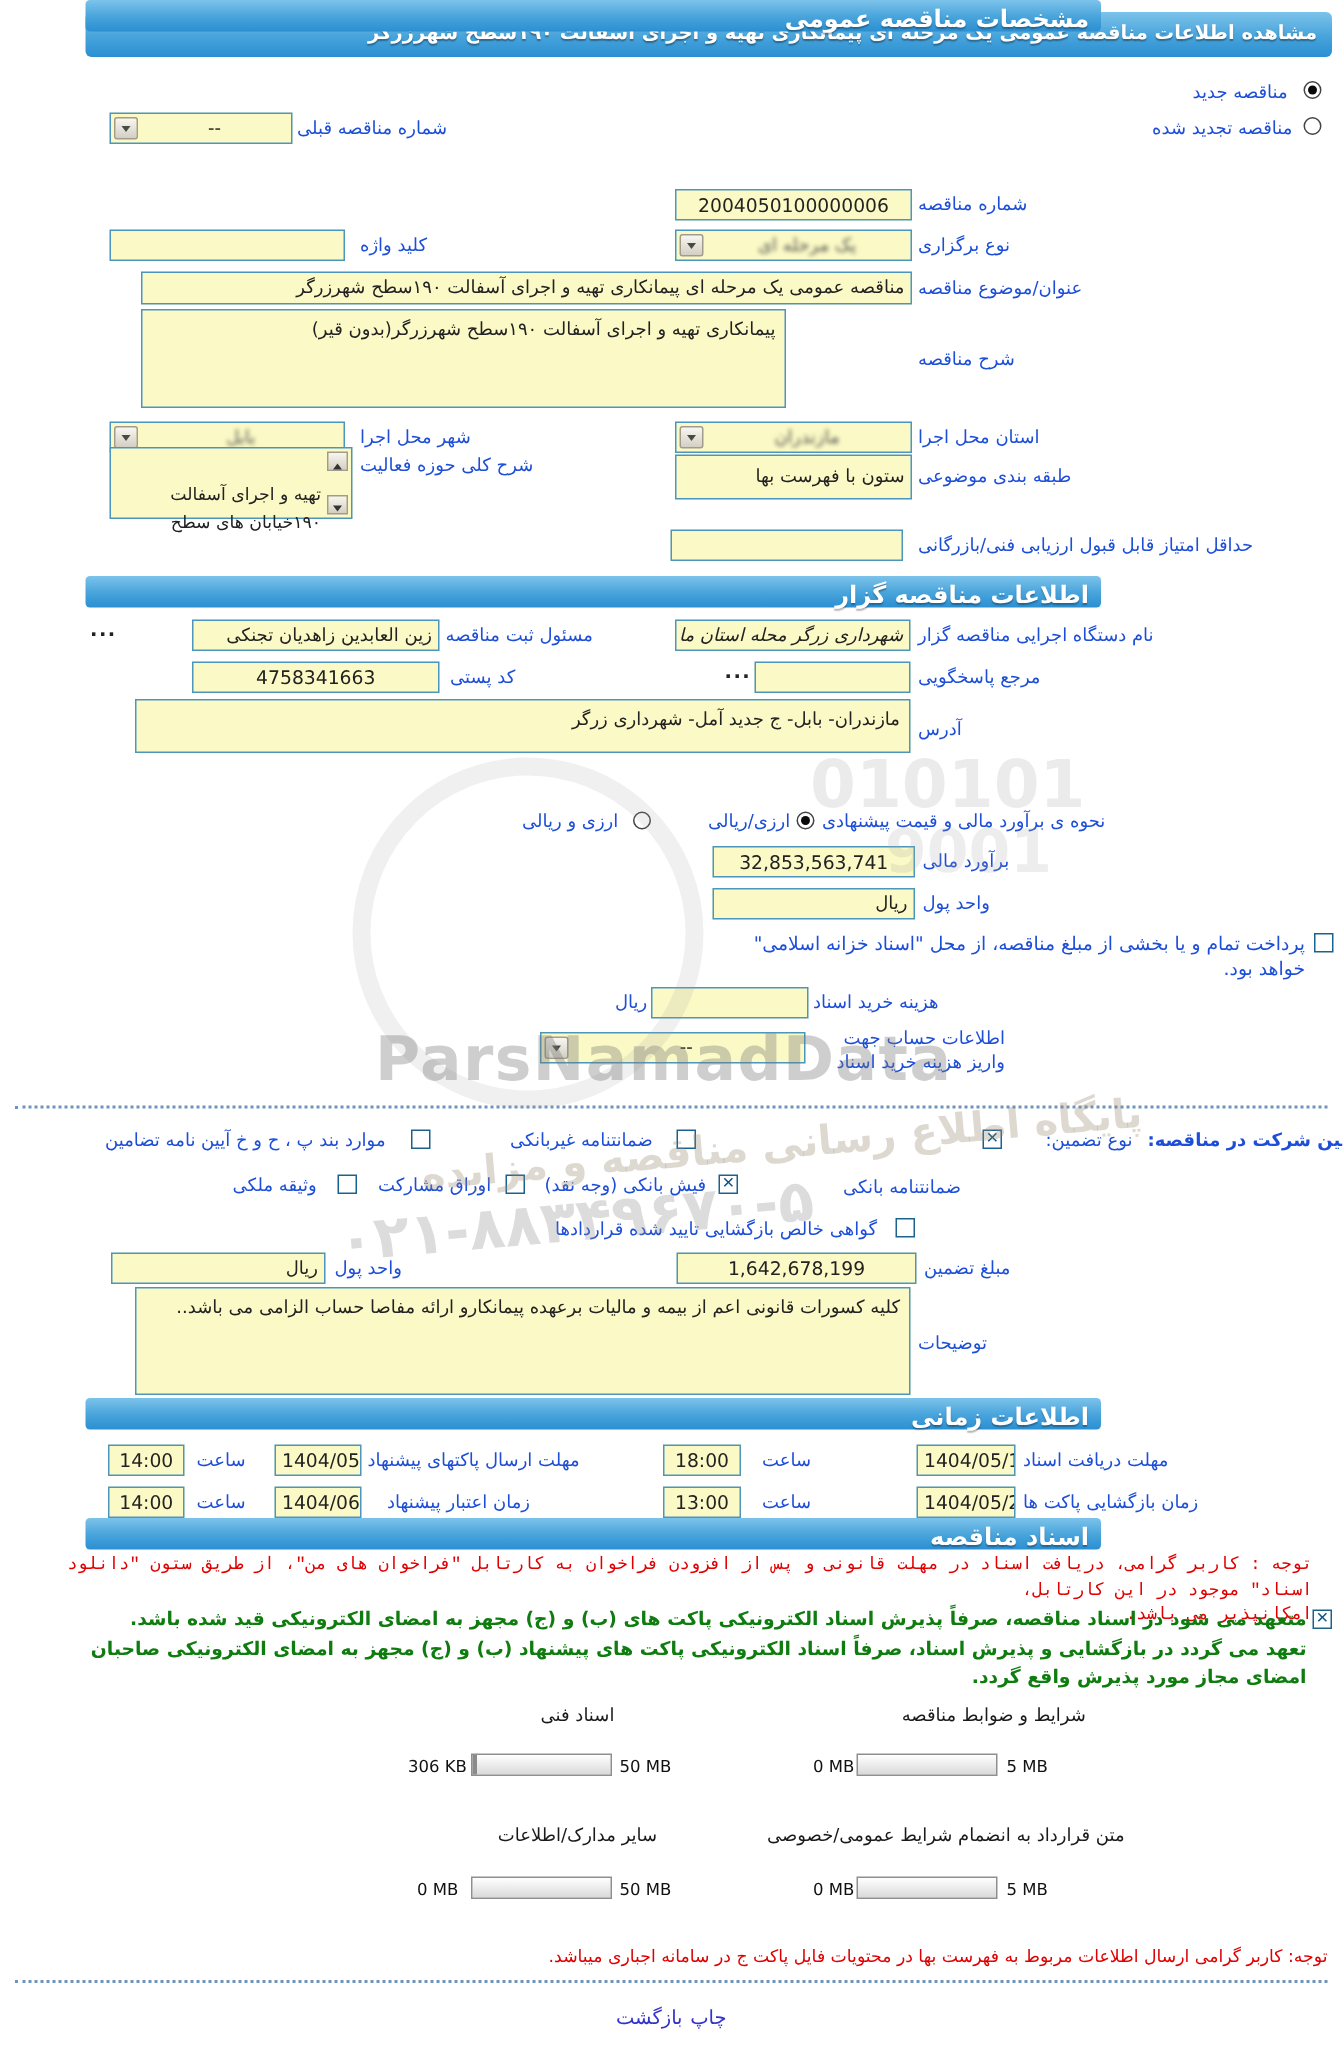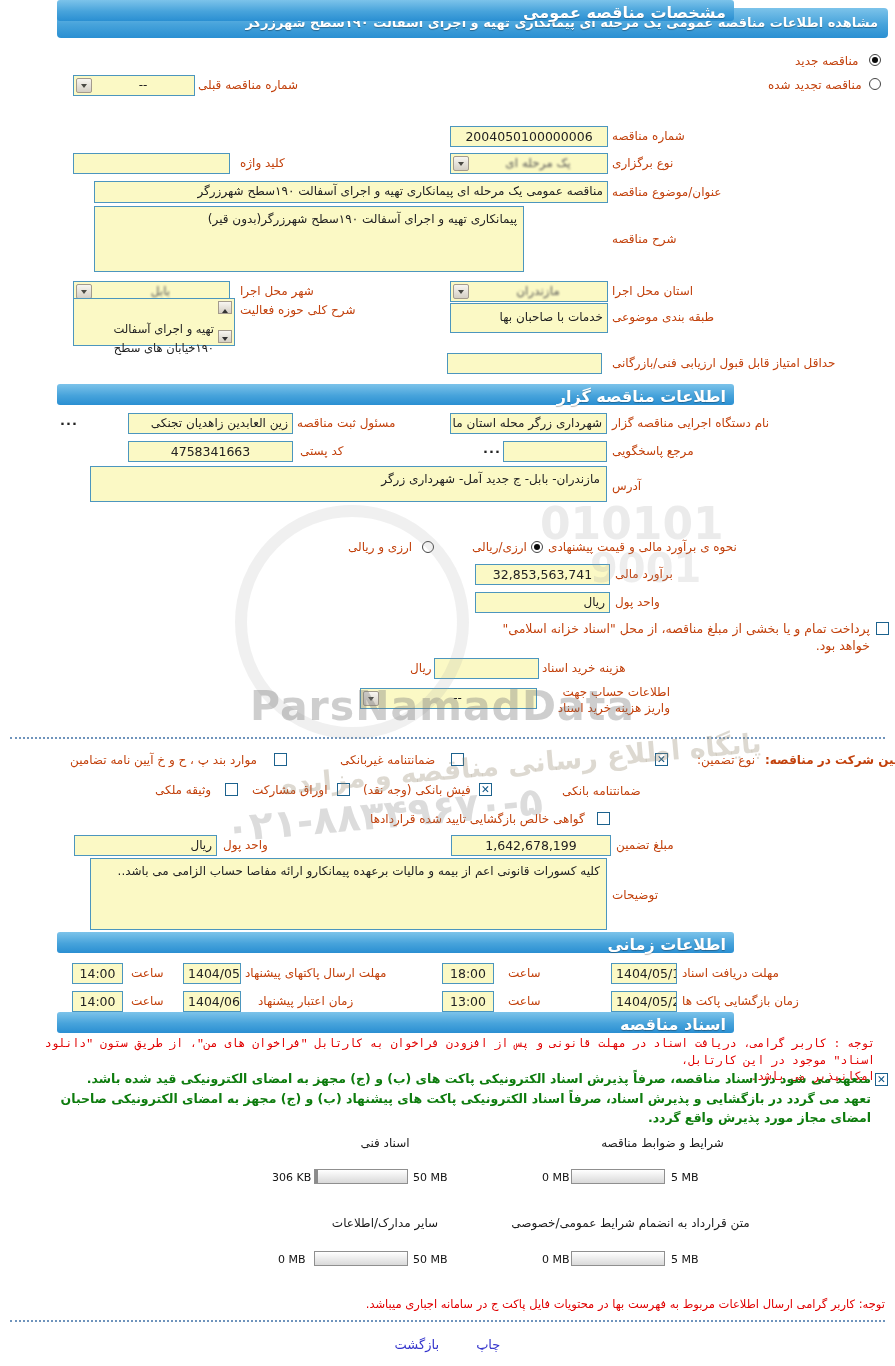--- a/index.html
+++ b/index.html
@@ -6,21 +6,21 @@
   .page{position:relative;width:895px;height:1366px;background:#fff;overflow:hidden;
         font-family:"DejaVu Sans",sans-serif;}
   .titlebar{position:absolute;left:57px;top:8px;width:831px;height:30px;border-radius:4px;
         background:linear-gradient(180deg,#7cc3ea 0%,#47a3db 55%,#2a8fd2 100%);
         color:#fff;font-weight:bold;font-size:13px;direction:rtl;box-sizing:border-box;
         padding:7px 10px 0 0;text-shadow:0 1px 1px rgba(0,0,0,.35);white-space:nowrap;}
   .secbar{position:absolute;left:57px;width:677px;height:21px;border-radius:3px;
         background:linear-gradient(180deg,#7cc3ea 0%,#47a3db 55%,#2a8fd2 100%);
         color:#fff;font-weight:bold;font-size:16px;direction:rtl;box-sizing:border-box;
         padding:3px 8px 0 0;text-shadow:0 1px 1px rgba(0,0,0,.3);white-space:nowrap;}
-  .lbl{position:absolute;font-size:12px;color:#c2410c;white-space:nowrap;direction:rtl;}
+  .lbl{position:absolute;font-size:12px;color:#1d4ed8;white-space:nowrap;direction:rtl;}
   .lbl.wrap{white-space:normal;text-align:right;line-height:1.35;}
   .fld{position:absolute;box-sizing:border-box;background:#fbf9c5;border:1px solid #4c96be;
         height:21px;font-size:12px;color:#222;direction:rtl;padding:2px 4px;overflow:hidden;
         white-space:nowrap;}
   .fld.num{direction:ltr;text-align:center;font-size:12.5px;}
   .fld.area{white-space:pre-line;line-height:1.5;padding:3px 6px;text-align:right;}
   .combo{padding-left:22px;text-align:center;}
   .cbtn{position:absolute;left:2px;top:2px;width:16px;height:15px;
         background:linear-gradient(#f8f6f1,#d4cfc4);border:1px solid #a39b8d;border-radius:2px;
         box-sizing:border-box;}
@@ -49,21 +49,21 @@
         white-space:pre-line;line-height:1.6;}
   .lbscroll{position:absolute;right:2px;top:2px;bottom:2px;width:14px;display:flex;
         flex-direction:column;justify-content:space-between;}
   .lbarrow{width:14px;height:13px;background:linear-gradient(#f8f6f1,#d4cfc4);
         border:1px solid #a39b8d;box-sizing:border-box;position:relative;}
   .lbarrow.up::after{content:"";position:absolute;left:3px;top:4px;border:3.5px solid transparent;border-bottom:4.5px solid #333;}
   .lbarrow.down::after{content:"";position:absolute;left:3px;top:6px;border:3.5px solid transparent;border-top:4.5px solid #333;}
   .more{position:absolute;font-size:13px;font-weight:bold;color:#222;cursor:pointer;letter-spacing:1px;}
   .wm{position:absolute;pointer-events:none;z-index:9;font-weight:bold;white-space:nowrap;}
   .links{position:absolute;left:0;top:1334px;width:895px;text-align:center;direction:rtl;}
-  .link{color:#3333cc;font-size:13px;cursor:pointer;margin:0 16px;}
+  .link{color:#3333cc;font-size:13px;cursor:pointer;margin:0 0;}
 </style>
 </head>
 <body>
 
 <div class="page">
 
   <div class="wm" style="left:235px;top:505px;width:210px;height:210px;border:12px solid rgba(160,160,160,0.16);border-radius:50%;"></div>
   <div class="wm" style="left:540px;top:498px;font-size:44px;color:rgba(165,165,165,0.22);">010101</div>
   <div class="wm" style="left:590px;top:545px;font-size:40px;color:rgba(165,165,165,0.20);">9001</div>
   <div class="wm" style="left:250px;top:682px;font-size:41px;color:rgba(120,120,120,0.36);letter-spacing:1px;">ParsNamadData</div>
@@ -108,39 +108,39 @@
       <span class="blurred">مازندران</span>
       <span class="cbtn"></span>
     </div>
     <span class="lbl" style="left:240px;top:284px;">شهر محل اجرا</span>
     <div class="fld combo" style="left:73px;top:281px;width:157px;">
       <span class="blurred">بابل</span>
       <span class="cbtn"></span>
     </div>
 
     <span class="lbl" style="left:612px;top:310px;">طبقه بندی موضوعی</span>
-    <div class="fld" style="left:450px;top:303px;width:158px;height:30px;padding-top:6px;">خدمات با صاحبان بها</div>
+    <div class="fld" style="left:450px;top:303px;width:158px;height:30px;padding-top:6px;">ستون با فهرست بها</div>
     <span class="lbl" style="left:240px;top:303px;">شرح کلی حوزه فعالیت</span>
     <div class="listbox" style="left:73px;top:298px;width:162px;height:48px;">
       <span>تهیه و اجرای آسفالت
 ۱۹۰خیابان های سطح</span>
       <span class="lbscroll">
         <span class="lbarrow up"></span>
         <span class="lbarrow down"></span>
       </span>
     </div>
 
     <span class="lbl" style="left:612px;top:356px;">حداقل امتیاز قابل قبول ارزیابی فنی/بازرگانی</span>
     <div class="fld" style="left:447px;top:353px;width:155px;"></div>
   </div>
 
   <div class="secbar" style="top:384px;">اطلاعات مناقصه گزار</div>
   <div>
     <span class="lbl" style="left:612px;top:416px;">نام دستگاه اجرایی مناقصه گزار</span>
-    <div class="fld" style="left:450px;top:413px;width:157px;">شهرداری زرگر محله استان ما</div>
+    <div class="fld" style="left:450px;top:413px;width:157px;font-style:italic;">شهرداری زرگر محله استان ما</div>
     <span class="lbl" style="left:297px;top:416px;">مسئول ثبت مناقصه</span>
     <div class="fld" style="left:128px;top:413px;width:165px;">زین العابدین زاهدیان تجنکی</div>
     <span class="more" style="left:60px;top:413px;">...</span>
 
     <span class="lbl" style="left:612px;top:444px;">مرجع پاسخگویی</span>
     <div class="fld" style="left:503px;top:441px;width:104px;"></div>
     <span class="more" style="left:483px;top:441px;">...</span>
     <span class="lbl" style="left:300px;top:444px;text-align:center;">کد پستی</span>
     <div class="fld num" style="left:128px;top:441px;width:165px;">4758341663</div>
 

